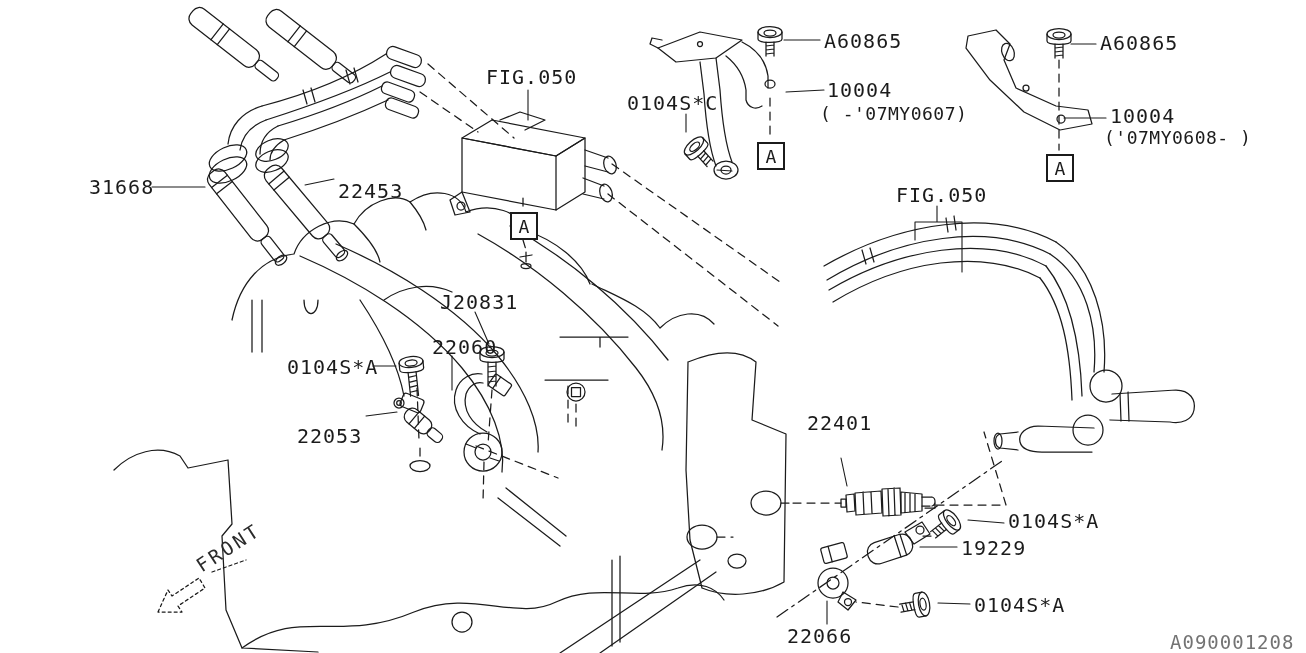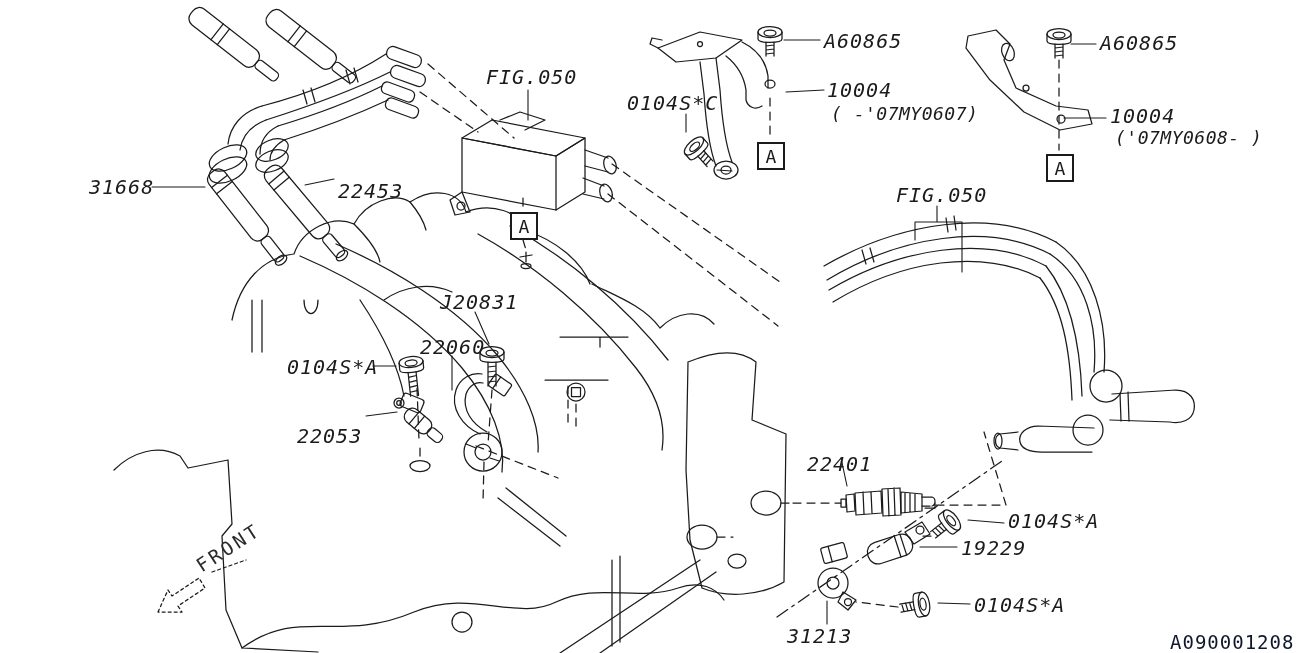--- a/index.html
+++ b/index.html
@@ -1,26 +1,26 @@
 <!DOCTYPE html>
 <html><head>
 <meta charset="utf-8">
 <style>
   html,body{margin:0;padding:0;background:#fff;}
   #stage{position:relative;width:1306px;height:653px;background:#ffffff;overflow:hidden;
          font-family:"DejaVu Sans Mono", "Liberation Mono", monospace;}
   svg{position:absolute;left:0;top:0;}
   .lbl{position:absolute;font-size:20px;line-height:22px;color:#1b1b1b;letter-spacing:1px;
-       white-space:pre;cursor:default;font-style:italic;}
-  .lbl.small{font-size:18px;letter-spacing:0.5px;margin-left:11px;}
+       white-space:pre;cursor:default;}
+  .lbl.small{font-size:18px;letter-spacing:0.5px;}
   .abox{position:absolute;width:24px;height:24px;border:2px solid #1b1b1b;display:flex;
         align-items:center;justify-content:center;font-size:18px;color:#1b1b1b;background:#fff;}
   .front{position:absolute;font-size:19px;color:#2a2a2a;letter-spacing:3px;
          transform:rotate(-33deg);transform-origin:left center;}
-  .docid{position:absolute;font-size:19px;color:#0f172a;letter-spacing:1px;}
+  .docid{position:absolute;font-size:19px;color:#737373;letter-spacing:1px;}
 </style>
 </head>
 <body>
 
 <div id="stage">
 
 <svg width="1306" height="653" viewBox="0 0 1306 653" fill="none" stroke="#1b1b1b" stroke-width="1.25" stroke-linecap="round" stroke-linejoin="round">
 
   <g>
     <path d="M232,320 C240,282 262,258 294,254 C302,230 332,214 354,224 C366,202 394,192 410,202 C434,186 460,192 466,212 C492,202 520,212 524,230 C556,240 582,262 590,284"></path>
@@ -288,28 +288,28 @@
 <div class="lbl" style="left:824px;top:30px">A60865</div>
 <div class="lbl" style="left:1100px;top:32px">A60865</div>
 <div class="lbl" style="left:627px;top:92px">0104S*C</div>
 <div class="lbl" style="left:827px;top:79px">10004</div>
 <div class="lbl small" style="left:820px;top:103px">( -'07MY0607)</div>
 <div class="lbl" style="left:1110px;top:105px">10004</div>
 <div class="lbl small" style="left:1104px;top:127px">('07MY0608- )</div>
 <div class="lbl" style="left:89px;top:176px">31668</div>
 <div class="lbl" style="left:338px;top:180px">22453</div>
 <div class="lbl" style="left:440px;top:291px">J20831</div>
-<div class="lbl" style="left:420px;top:336px">22060</div>
+<div class="lbl" style="left:432px;top:336px">22060</div>
 <div class="lbl" style="left:287px;top:356px">0104S*A</div>
 <div class="lbl" style="left:297px;top:425px">22053</div>
-<div class="lbl" style="left:807px;top:453px">22401</div>
+<div class="lbl" style="left:807px;top:412px">22401</div>
 <div class="lbl" style="left:1008px;top:510px">0104S*A</div>
 <div class="lbl" style="left:961px;top:537px">19229</div>
 <div class="lbl" style="left:974px;top:594px">0104S*A</div>
-<div class="lbl" style="left:787px;top:625px">31213</div>
+<div class="lbl" style="left:787px;top:625px">22066</div>
 
 <div class="abox" style="left:510px;top:212px">A</div>
 <div class="abox" style="left:757px;top:142px">A</div>
 <div class="abox" style="left:1046px;top:154px">A</div>
 
 <div class="front" style="left:198px;top:556px">FRONT</div>
 <div class="docid" style="left:1170px;top:631px">A090001208</div>
 
 </div>
 

